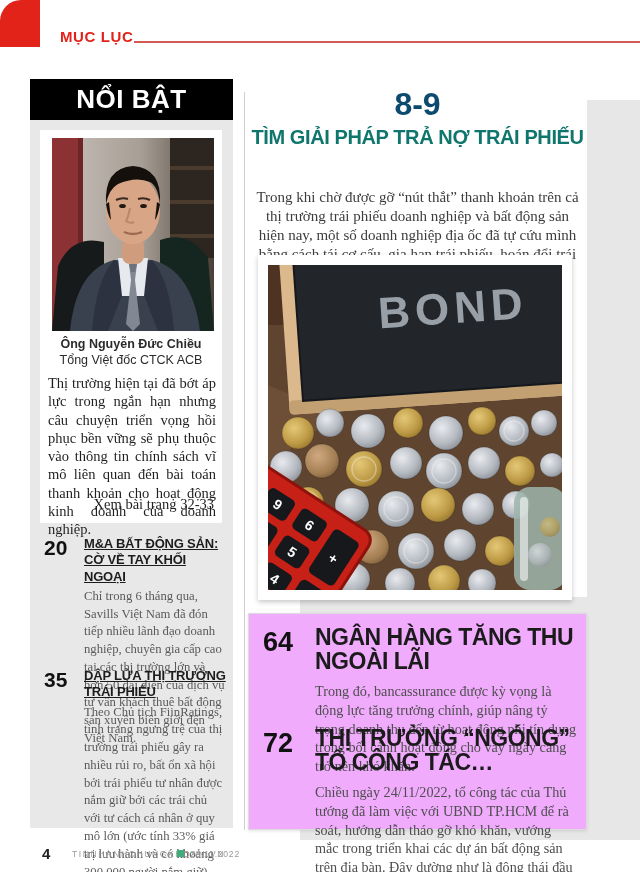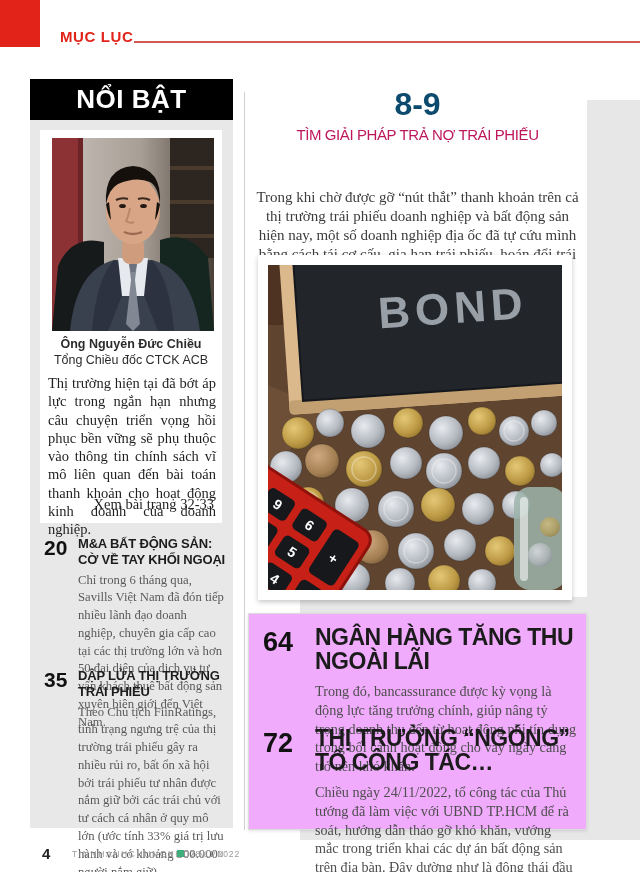--- a/index.html
+++ b/index.html
@@ -1,55 +1,55 @@
 <!DOCTYPE html>
 <html><head>
 <meta charset="utf-8">
 <style>
   html,body{margin:0;padding:0;background:#fff;}
   .page{position:relative;width:640px;height:872px;background:#ffffff;overflow:hidden;
-        font-family:"Liberation Sans",sans-serif;-webkit-font-smoothing:antialiased;}
+        font-family:"Liberation Sans",sans-serif;border-radius:21px;-webkit-font-smoothing:antialiased;}
   .abs{position:absolute;}
 
   
   .logo-square{left:0;top:0;width:40px;height:47px;background:#e2231a;}
   .muc-luc{left:60px;top:28px;font-size:15px;font-weight:bold;color:#e2231a;letter-spacing:.6px;}
   .red-rule{left:134px;top:41px;width:506px;height:2px;background:#d15a55;}
 
   
   .featured-banner{left:30px;top:79px;width:203px;height:41px;background:#000000;color:#fff;
     display:flex;align-items:center;justify-content:center;font-size:26px;font-weight:bold;letter-spacing:.5px;}
   .left-panel{left:30px;top:120px;width:203px;height:708px;background:#e8e8e8;}
   .white-box{left:40px;top:130px;width:182px;height:393px;background:#ffffff;}
   .portrait{left:52px;top:138px;width:162px;height:193px;overflow:hidden;background:#8b8680;}
   .cap-name{left:44px;top:337px;width:174px;text-align:center;font-size:12.5px;font-weight:bold;color:#2b2b2b;}
   .cap-role{left:44px;top:353px;width:174px;text-align:center;font-size:12.5px;color:#2b2b2b;}
   .quote{left:48px;top:374px;width:168px;font-family:"Liberation Serif",serif;font-size:14.5px;
     line-height:18.3px;color:#1f1f1f;text-align:justify;}
   .see-more{left:48px;top:496px;width:166px;font-family:"Liberation Serif",serif;font-size:14.5px;
     color:#1f1f1f;text-align:right;}
 
-  .toc-item{left:44px;width:182px;display:flex;gap:7px;}
+  .toc-item{left:44px;width:182px;display:flex;gap:13px;}
   .toc-item .num{font-size:21px;font-weight:bold;color:#111;width:27px;flex:0 0 27px;line-height:1;padding-top:1px;}
-  .toc-item .tt{font-size:13px;font-weight:bold;color:#1c1c1c;line-height:1.25;letter-spacing:-.2px;}
+  .toc-item .tt{font-size:13px;font-weight:bold;color:#1c1c1c;line-height:1.25;letter-spacing:-.2px;text-decoration:underline;}
   .toc-item .bd{font-family:"Liberation Serif",serif;font-size:12.7px;line-height:1.4;color:#5a5a5a;margin-top:3px;}
   .toc-20{top:536px;}
   .toc-35{top:668px;}
 
   
   .v-divider{left:244px;top:92px;width:1px;height:738px;background:#cfcfcf;}
 
   
   .gray-strip{left:587px;top:100px;width:53px;height:740px;background:#e7e7e7;}
   .gray-band-photo{left:300px;top:597px;width:287px;height:16px;background:#e7e7e7;}
   .gray-band-box{left:300px;top:830px;width:287px;height:10px;background:#e7e7e7;}
 
   .cover-pages{left:248px;top:86px;width:339px;text-align:center;font-size:32px;font-weight:bold;color:#0c4a6e;}
-  .cover-title{left:248px;top:126px;width:339px;text-align:center;font-size:15px;font-weight:normal;
-    color:#be185d;letter-spacing:-.4px;}
+  .cover-title{left:248px;top:126px;width:339px;text-align:center;font-size:20px;font-weight:bold;
+    color:#0f766e;letter-spacing:-.4px;}
   .cover-summary{left:256px;top:156px;width:323px;text-align:center;font-family:"Liberation Serif",serif;
     font-size:15px;line-height:19px;color:#3c3c3c;margin-top:32px;}
 
   .photo-frame{left:258px;top:255px;width:294px;height:325px;background:#fff;padding:10px;
     box-shadow:0 2px 5px rgba(0,0,0,.22);}
   .photo-frame svg{display:block;}
 
   .sections-box{left:248px;top:613px;width:337px;height:215px;background:#f0abfc;border:1px solid #dcdcdc;
     box-shadow:0 1px 3px rgba(0,0,0,.12);}
   .sec{position:absolute;left:14px;display:flex;gap:14px;}
@@ -117,21 +117,21 @@
       <path d="M64 62 Q70 59 76 61" stroke="#3a2a20" stroke-width="2" fill="none"></path>
       <path d="M86 61 Q92 59 98 62" stroke="#3a2a20" stroke-width="2" fill="none"></path>
       <ellipse cx="70.5" cy="68" rx="3.4" ry="2" fill="#241812"></ellipse>
       <ellipse cx="91.5" cy="68" rx="3.4" ry="2" fill="#241812"></ellipse>
       <path d="M78 70 Q76 80 74 83 Q78 86 82 84" stroke="#b98868" stroke-width="2" fill="none"></path>
       <path d="M72 94 Q81 98 90 94" stroke="#9c6a52" stroke-width="2.4" fill="none"></path>
     </svg>
   </div>
 
   <div class="abs cap-name">Ông Nguyễn Đức Chiều</div>
-  <div class="abs cap-role">Tổng Chiều đốc CTCK ACB</div>
+  <div class="abs cap-role">Tổng Việt đốc CTCK ACB</div>
   <div class="abs quote">Thị trường hiện tại đã bớt áp lực trong ngắn hạn nhưng câu chuyện triển vọng hồi phục bền vững sẽ phụ thuộc vào thông tin chính sách vĩ mô liên quan đến bài toán thanh khoản cho hoạt động kinh doanh của doanh nghiệp.</div>
   <div class="abs see-more">Xem bài trang  32-33</div>
 
   <div class="abs toc-item toc-20">
     <div class="num">20</div>
     <div>
       <div class="tt">M&amp;A BẤT ĐỘNG SẢN: CỜ VỀ TAY KHỐI NGOẠI</div>
       <div class="bd">Chỉ trong 6 tháng qua, Savills Việt Nam đã đón tiếp nhiều lãnh đạo doanh nghiệp, chuyên gia cấp cao tại các thị trường lớn và hơn 50 đại diện của dịch vụ tư vấn khách thuê bất động sản xuyên biên giới đến Việt Nam.</div>
     </div>
   </div>

